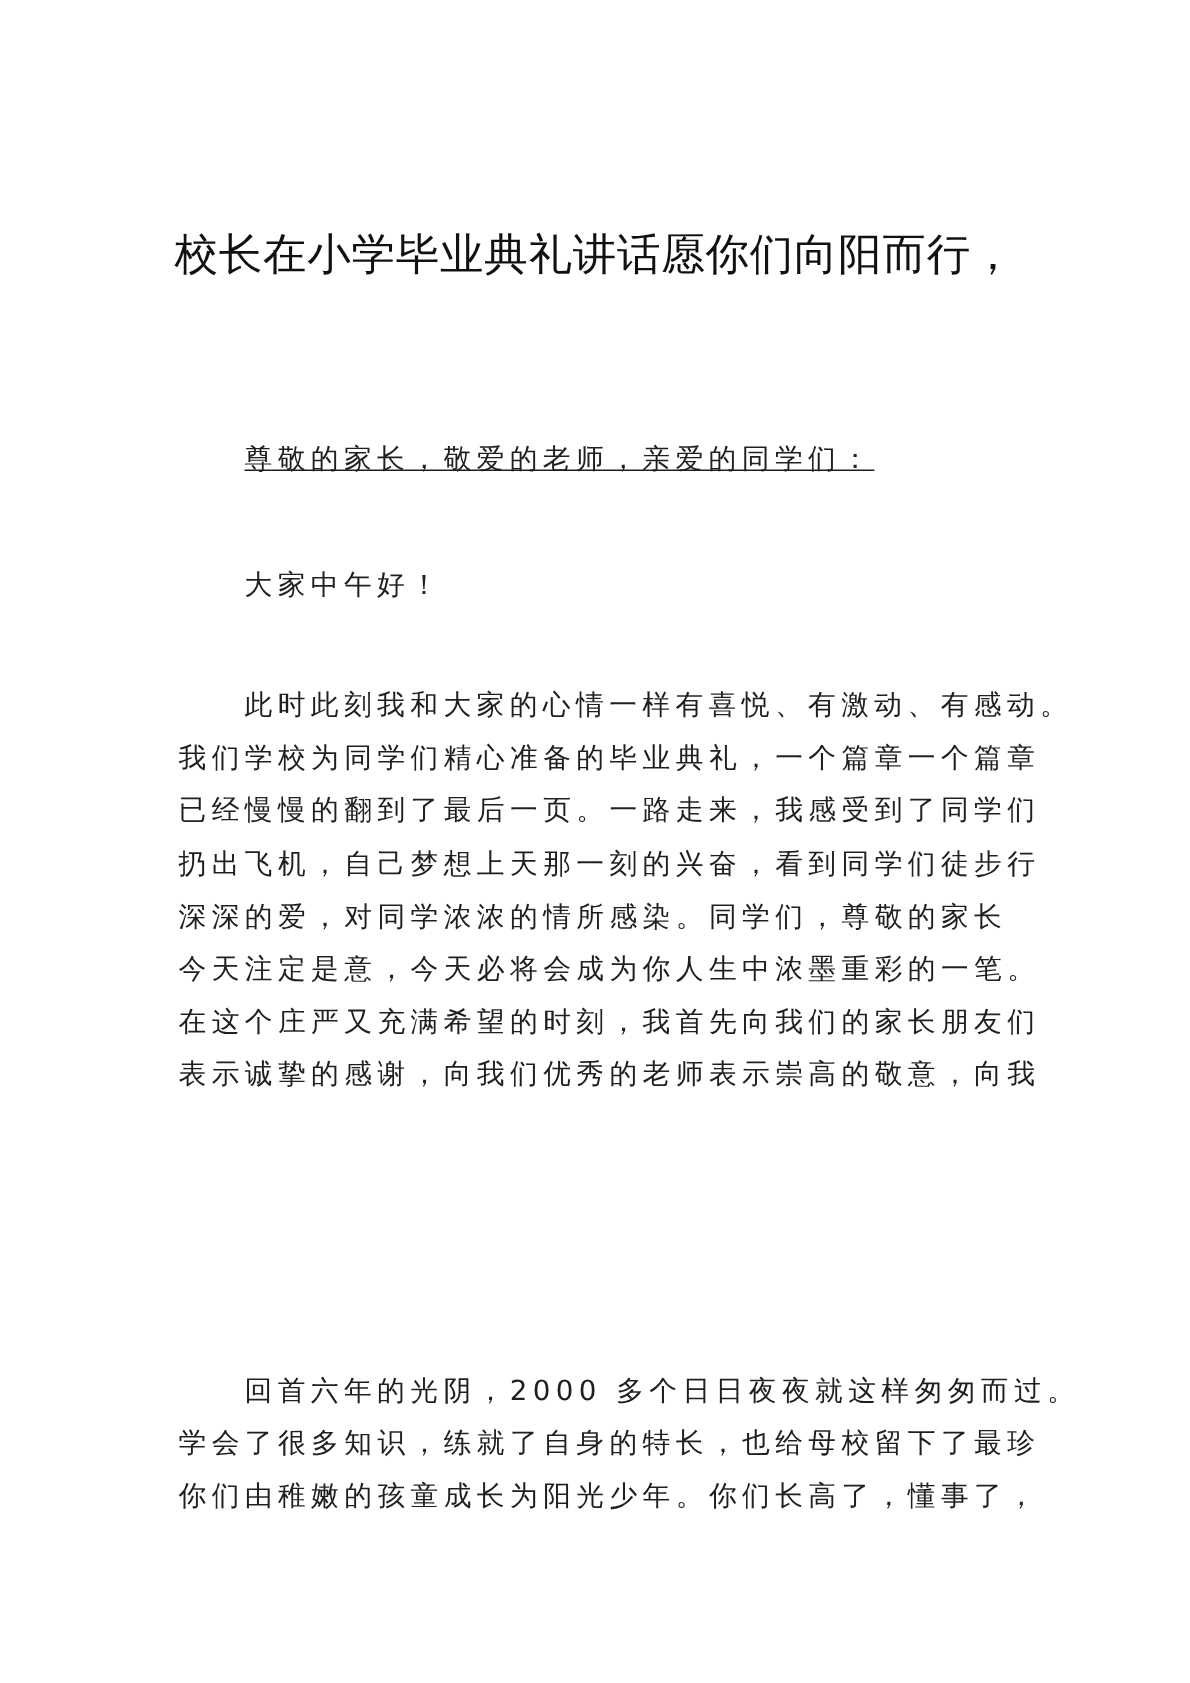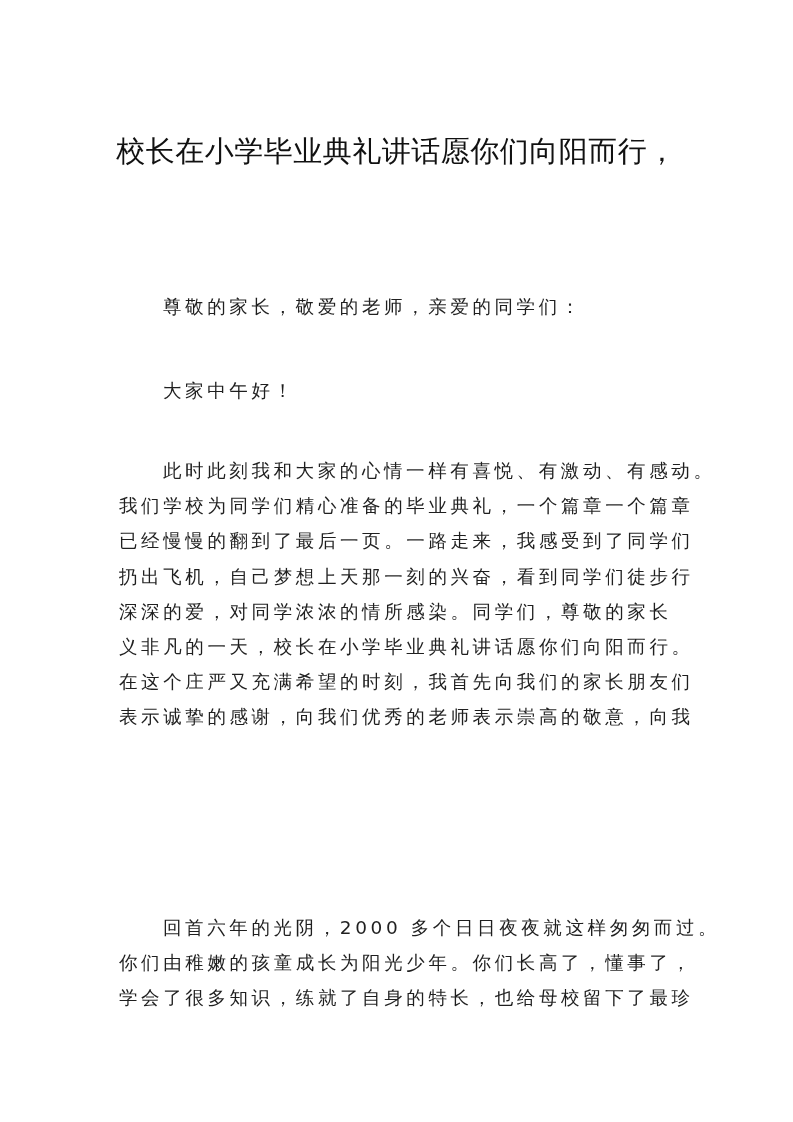--- a/index.html
+++ b/index.html
@@ -19,42 +19,42 @@
     position: absolute;
     left: 0; top: 0;
     width: 793px;
     height: 1122px;
     background: #ffffff;
   }
   .title {
     position: absolute;
     left: 100px;
     width: 593px;
-    top: 126px;
+    top: 144px;
     text-align: center;
     font-size: 29px;
     line-height: 50px;
     color: #111111;
     letter-spacing: 0.5px;
     font-family: "DejaVu Sans", "Liberation Sans", sans-serif;
   }
   .title-line { display: block; white-space: nowrap; }
   .para {
     font-size: 18.5px;
     line-height: 35.2px;
     margin: 0;
     text-align: justify;
     text-align-last: left;
     letter-spacing: 3.6px;
     color: #1f1f1f;
     font-family: "DejaVu Sans", "Liberation Sans", sans-serif;
   }
   .line { display: block; white-space: nowrap; }
   .indent { padding-left: 44px; }
-  #p-greeting { position: absolute; top: 289px; left: 163px; }
+  #p-greeting { position: absolute; top: 289px; left: 163px; text-decoration: underline; }
   #p-hello    { position: absolute; top: 373px; left: 163px; }
   #p-1        { position: absolute; top: 453px; left: 119px; width: 560px; }
   #p-2        { position: absolute; top: 910px; left: 119px; width: 560px; }
 </style>
 </head>
 <body>
 
 <div class="page">
 
   <h1 class="title" style="margin:0;font-weight:normal;">
@@ -64,24 +64,24 @@
   <p id="p-greeting" class="para">尊敬的家长，敬爱的老师，亲爱的同学们：</p>
 
   <p id="p-hello" class="para">大家中午好！</p>
 
   <div id="p-1" class="para">
     <span class="line indent">此时此刻我和大家的心情一样有喜悦、有激动、有感动。</span>
     <span class="line">我们学校为同学们精心准备的毕业典礼，一个篇章一个篇章</span>
     <span class="line">已经慢慢的翻到了最后一页。一路走来，我感受到了同学们</span>
     <span class="line">扔出飞机，自己梦想上天那一刻的兴奋，看到同学们徒步行</span>
     <span class="line">深深的爱，对同学浓浓的情所感染。同学们，尊敬的家长</span>
-    <span class="line">义非凡的一天，校长在小学毕业典礼讲话愿你们向阳而行。</span>
+    <span class="line">今天注定是意，今天必将会成为你人生中浓墨重彩的一笔。</span>
     <span class="line">在这个庄严又充满希望的时刻，我首先向我们的家长朋友们</span>
     <span class="line">表示诚挚的感谢，向我们优秀的老师表示崇高的敬意，向我</span>
   </div>
 
   <div id="p-2" class="para">
     <span class="line indent">回首六年的光阴，2000 多个日日夜夜就这样匆匆而过。</span>
+    <span class="line">学会了很多知识，练就了自身的特长，也给母校留下了最珍</span>
     <span class="line">你们由稚嫩的孩童成长为阳光少年。你们长高了，懂事了，</span>
-    <span class="line">学会了很多知识，练就了自身的特长，也给母校留下了最珍</span>
   </div>
 
 </div>
 
 </body></html>

